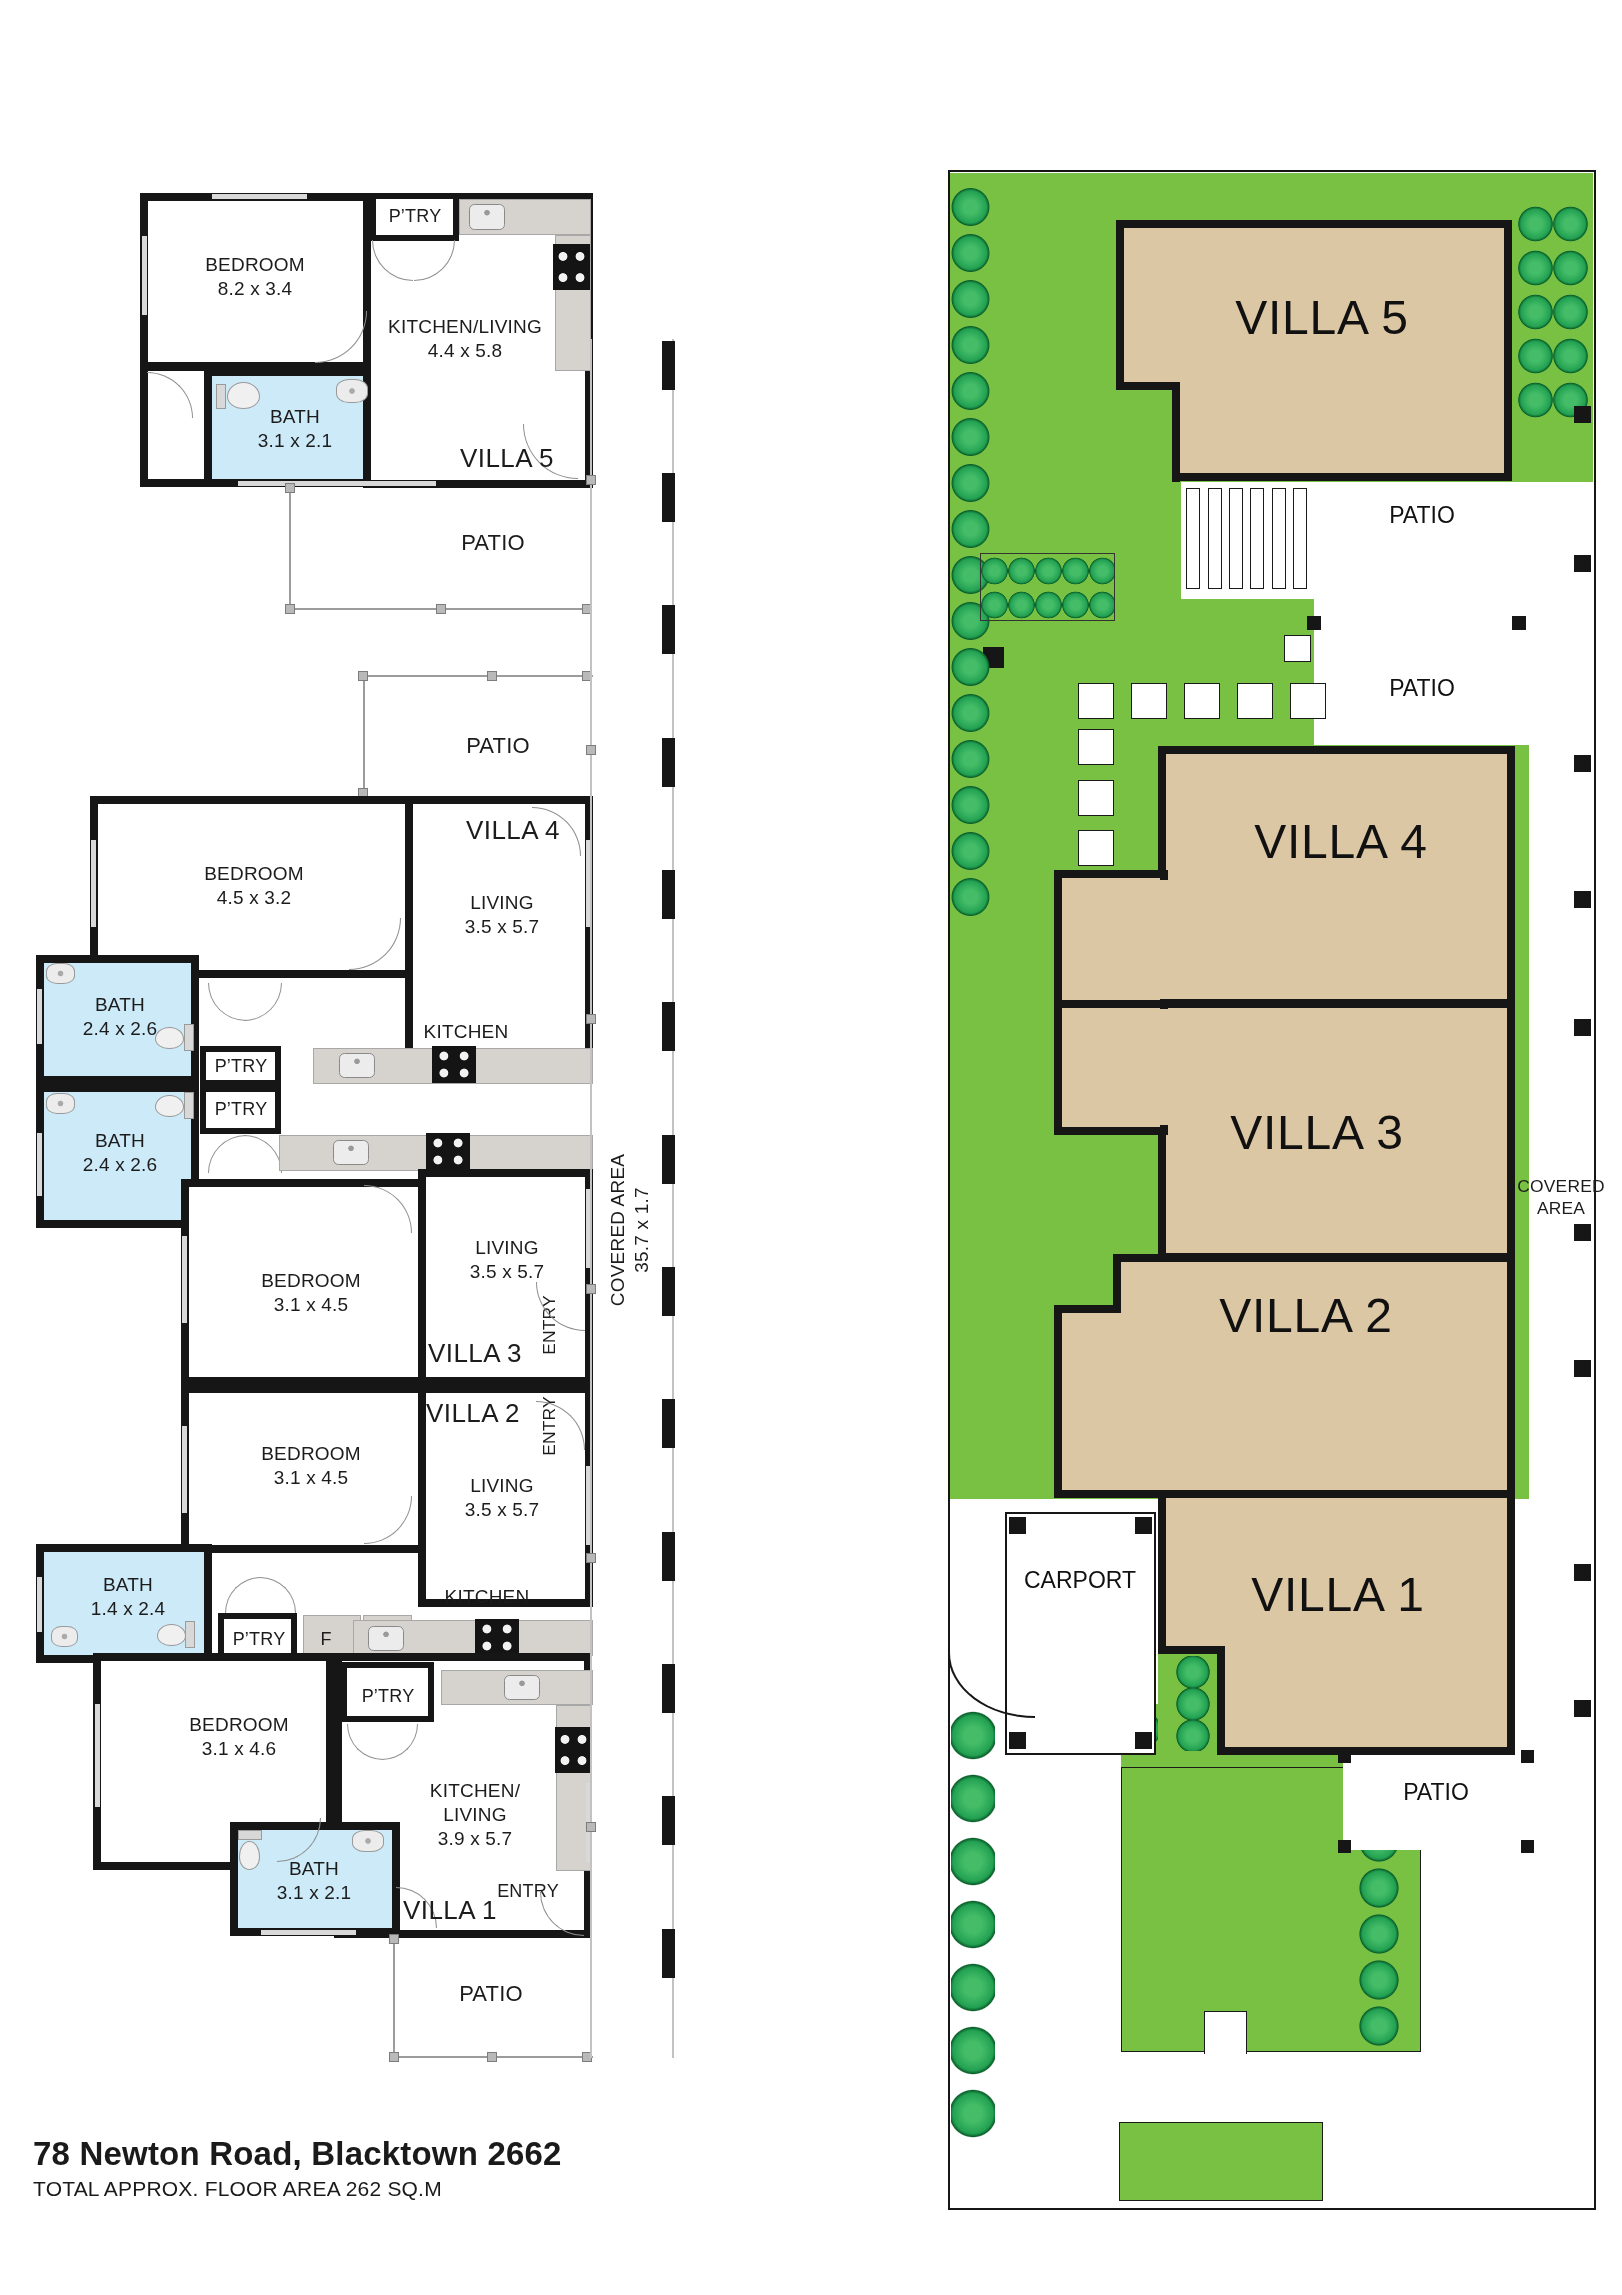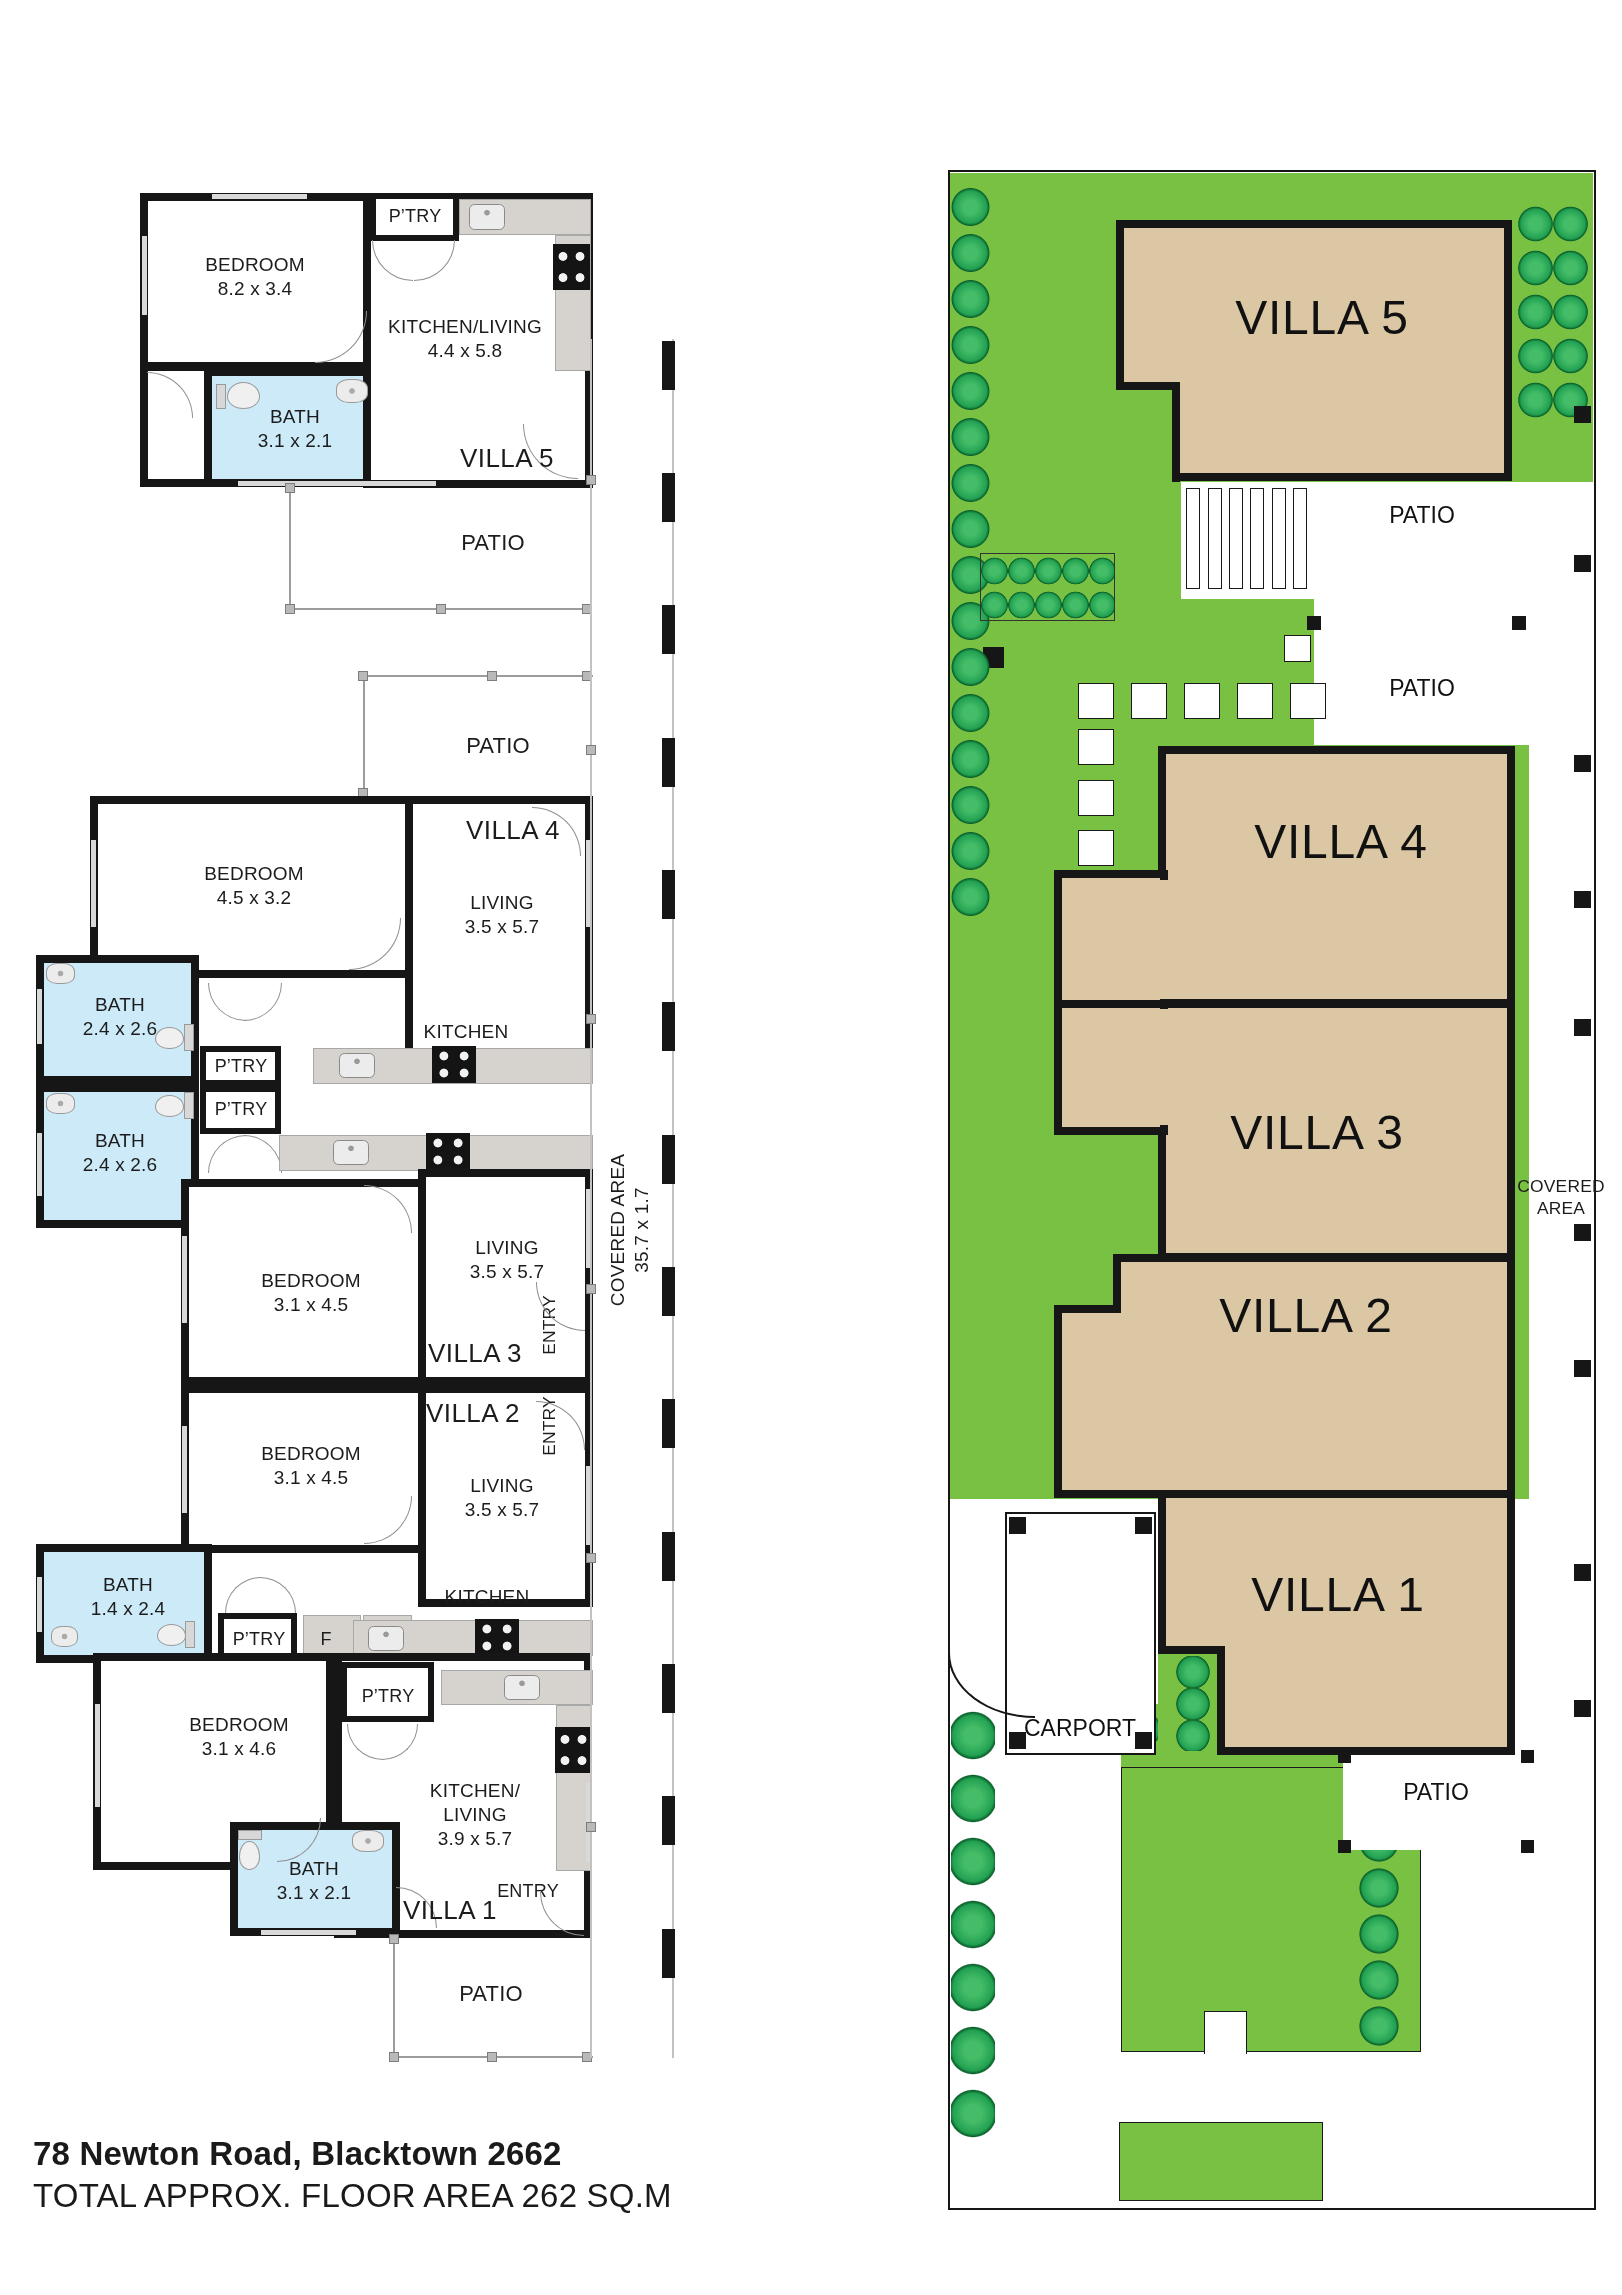--- a/index.html
+++ b/index.html
@@ -55,21 +55,21 @@
   .white{position:absolute;background:#fff}
   .bp{position:absolute;background:#161616}
   .ss{position:absolute;background:#fff;border:1.6px solid #1a1a1a}
   .VL{position:absolute;transform:translate(-50%,-50%);font-size:48px;letter-spacing:0.8px;
       white-space:nowrap;color:#111}
   .SL{position:absolute;transform:translate(-50%,-50%);font-size:23px;white-space:nowrap;color:#111}
   .curve{position:absolute;border-left:2.4px solid #161616;border-bottom:2.4px solid #161616;
       border-bottom-left-radius:100% 100%}
   
   .f-addr{position:absolute;font-size:33px;font-weight:bold;letter-spacing:0.2px}
-  .f-area{position:absolute;font-size:33px;letter-spacing:0.2px}
+  .f-area{position:absolute;font-size:21px;letter-spacing:0.2px}
   .f-disc{position:absolute;font-size:18px;line-height:24.6px;color:#222;white-space:nowrap}
 </style>
 </head>
 <body>
 
 <div id="canvas">
 
   <div>
 
     <div class="r" style="left:363px;top:193px;width:230px;height:295px"></div>
@@ -409,21 +409,21 @@
     <div class="SL" style="left:1422px;top:515px"><span>PATIO</span></div>
     <div class="SL" style="left:1422px;top:688px"><span>PATIO</span></div>
     <div class="bp" style="left:1307px;top:616px;width:14.3px;height:14.3px"></div>
     <div class="bp" style="left:1512px;top:616px;width:14.3px;height:14.3px"></div>
 
     <div class="white" style="left:1005px;top:1512px;width:151px;height:243px;border:2.4px solid #161616"></div>
     <div class="bp" style="left:1009px;top:1517px;width:17.4px;height:17.4px"></div>
     <div class="bp" style="left:1135px;top:1517px;width:17.4px;height:17.4px"></div>
     <div class="bp" style="left:1009px;top:1732px;width:17.4px;height:17.4px"></div>
     <div class="bp" style="left:1135px;top:1732px;width:17.4px;height:17.4px"></div>
-    <div class="SL" style="left:1080px;top:1728px"><span>CARPORT</span></div>
+    <div class="SL" style="left:1080px;top:1580px"><span>CARPORT</span></div>
 
     <div class="white" style="left:1343px;top:1755px;width:188px;height:95px"></div>
     <div class="SL" style="left:1436px;top:1792px"><span>PATIO</span></div>
     <div class="bp" style="left:1338px;top:1750px;width:12.7px;height:12.7px"></div>
     <div class="bp" style="left:1521px;top:1750px;width:12.7px;height:12.7px"></div>
     <div class="bp" style="left:1338px;top:1840px;width:12.7px;height:12.7px"></div>
     <div class="bp" style="left:1521px;top:1840px;width:12.7px;height:12.7px"></div>
 
     <div class="white" style="left:1204px;top:2011px;width:43px;height:43px;border:1.6px solid #1a1a1a;border-bottom:none"></div>
 

